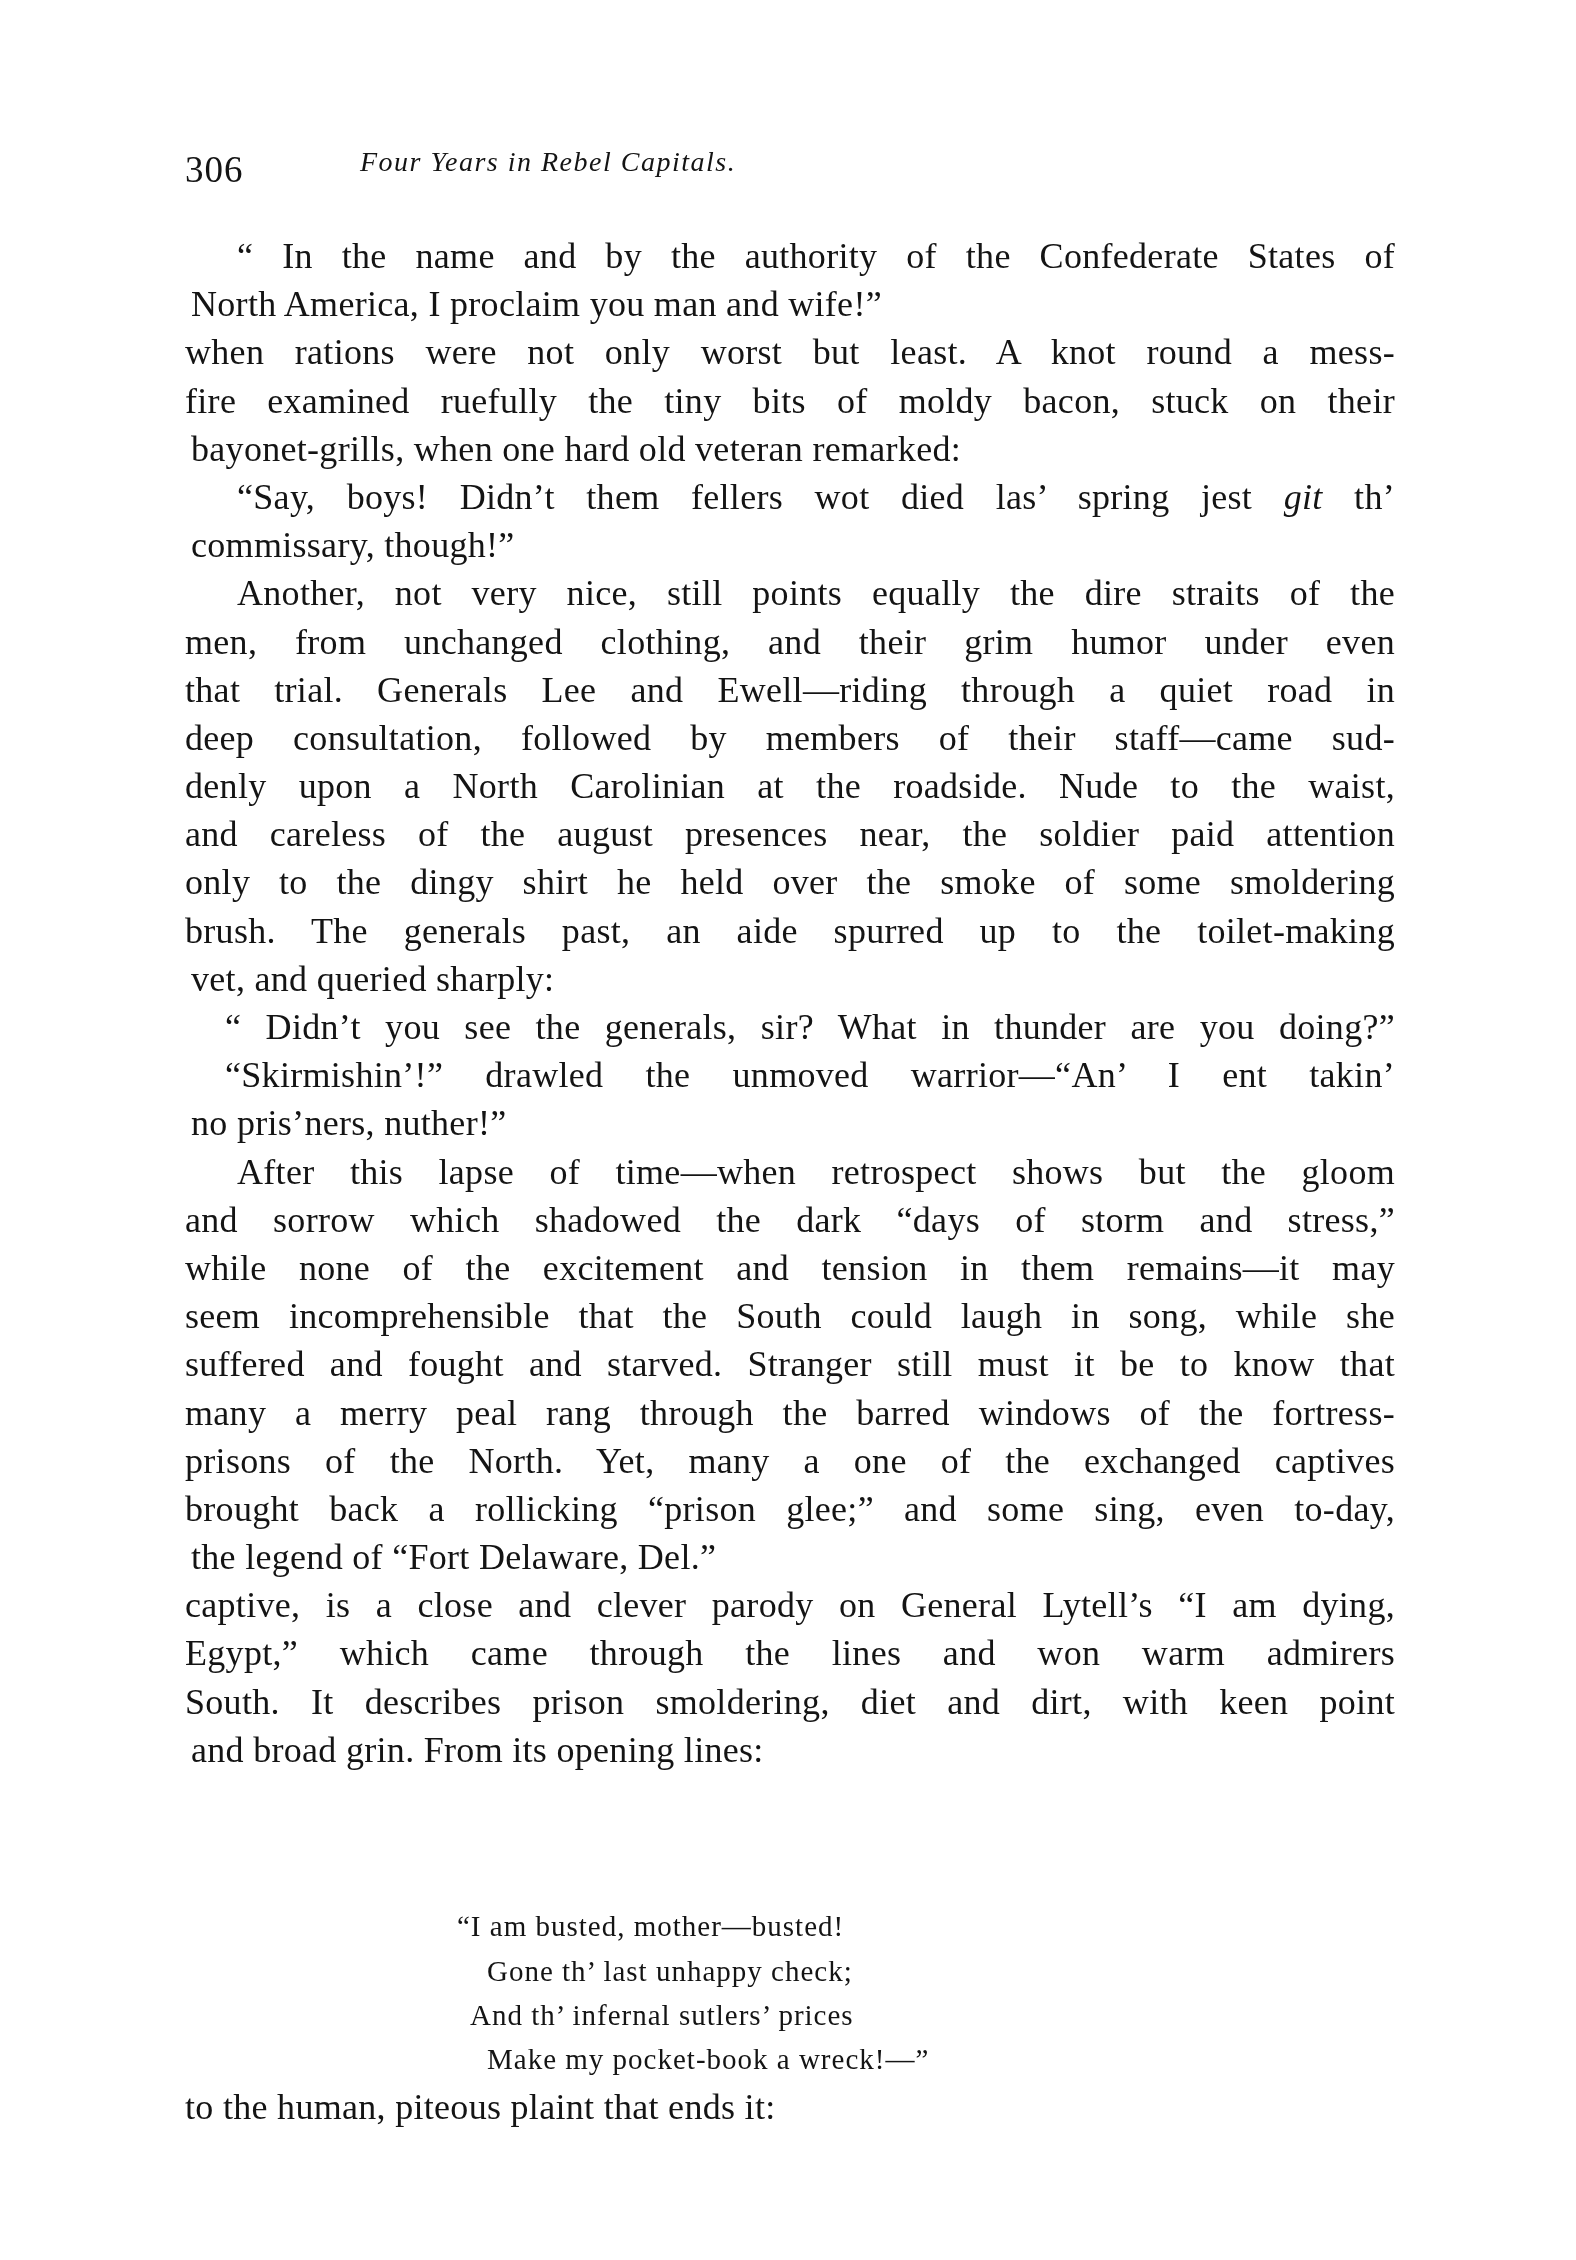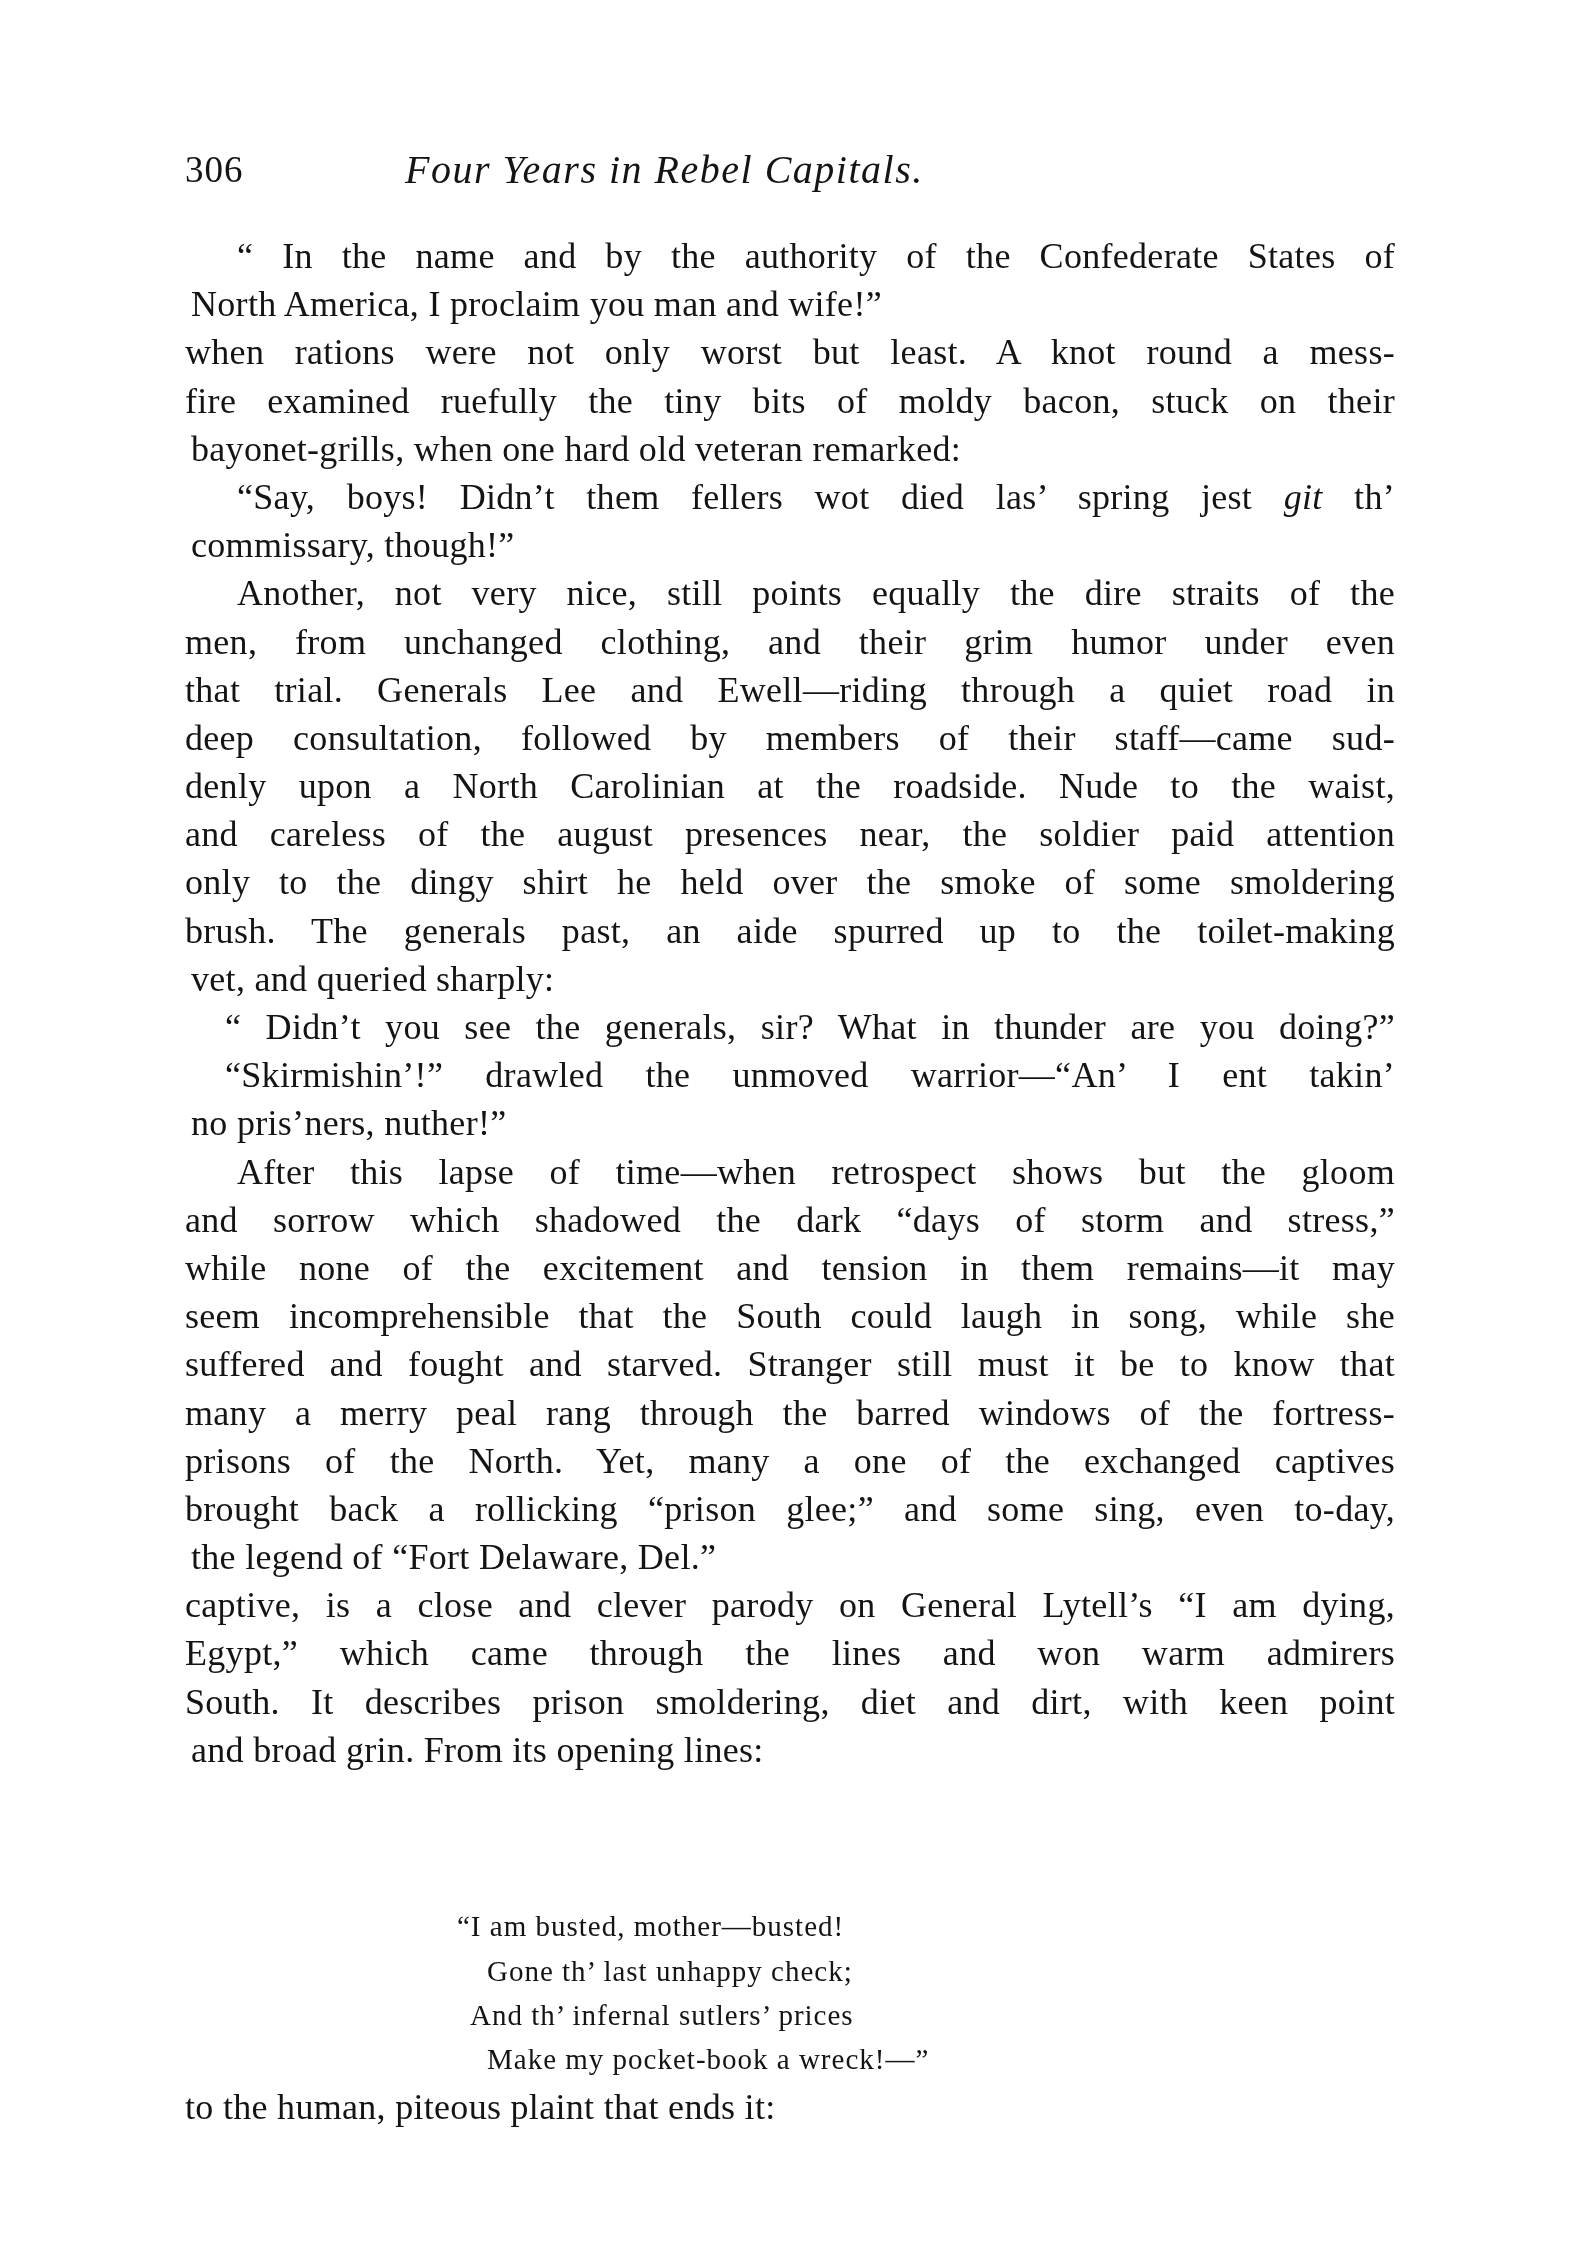--- a/index.html
+++ b/index.html
@@ -1,20 +1,20 @@
 <!DOCTYPE html>
 <html><head>
 <meta charset="utf-8">
 <style>
   html, body { margin:0; padding:0; background:#ffffff; }
   body { width:1576px; height:2260px; position:relative; overflow:hidden; color:#141414;
          font-family:"Liberation Serif", "DejaVu Serif", serif; }
   .header { position:absolute; top:140px; left:185px; width:1210px; height:60px; }
   .page-num { position:absolute; left:0; top:8px; font-size:37px; letter-spacing:1px;text-align:right; }
-  .running-title { position:absolute; left:175px; top:6px; font-size:40px; font-style:italic; letter-spacing:1.5px;margin-left:45px; }
+  .running-title { position:absolute; left:175px; top:6px; font-size:28px; font-style:italic; letter-spacing:1.5px; }
   .body-text { position:absolute; top:232px; left:185px; width:1210px; }
   .line { height:48.2px; line-height:48.2px; font-size:36px; white-space:nowrap;
           text-align:justify; text-align-last:justify; letter-spacing:0.3px; }
   .line.last { text-align-last:left;margin-left:6px; }
   .line.indent { padding-left:52px; }
   .line.indent-sm { padding-left:40px; }
   .verse { position:absolute; left:0; font-size:29px; letter-spacing:1px; white-space:nowrap; }
   .final { position:absolute; top:2086px; left:185px; font-size:36px; letter-spacing:0.3px; }
   i { font-style:italic; }
 </style>

